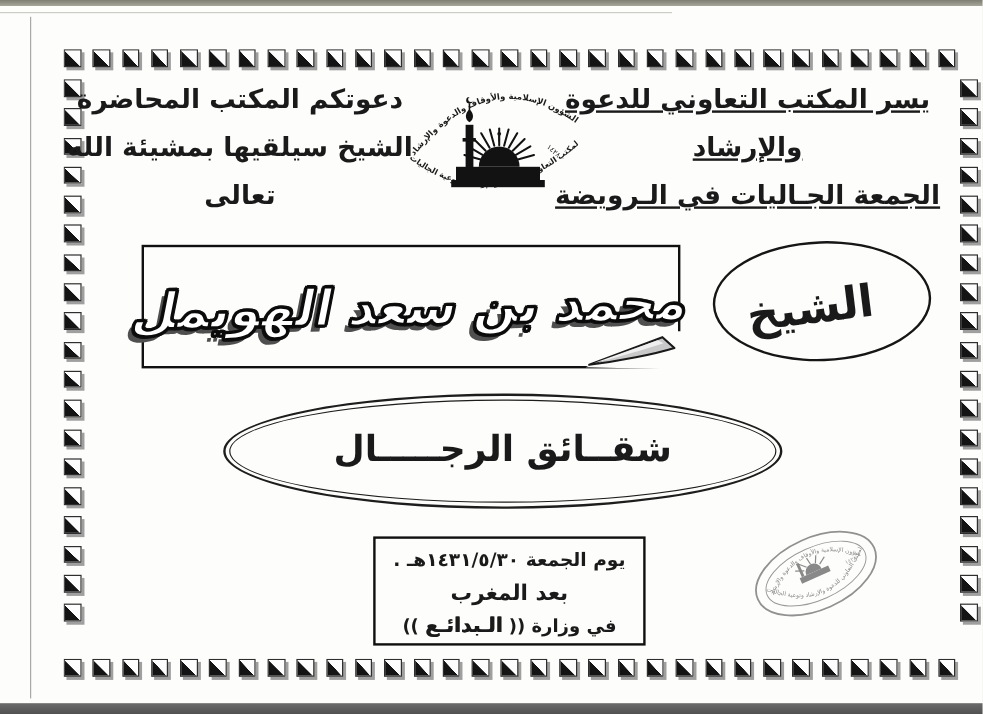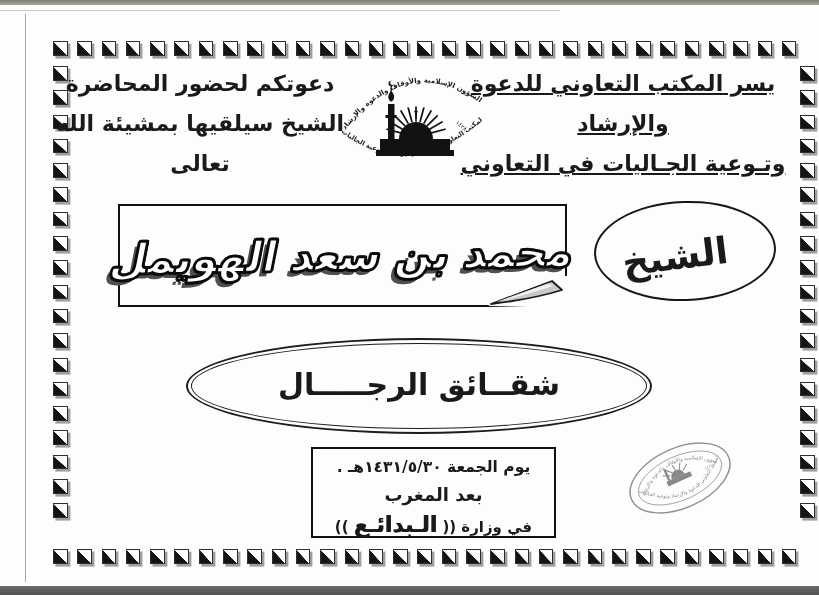--- a/index.html
+++ b/index.html
@@ -36,33 +36,33 @@
   
   .name-plate{position:absolute;left:118px;top:204px;width:445px;height:99px;
               border:2.5px solid #101010;display:flex;align-items:center;justify-content:center;}
   .name-plate .name{direction:rtl;font-size:42px;font-weight:bold;white-space:nowrap;
         transform:skewX(-12deg) rotate(-1deg);color:#fff;
         -webkit-text-stroke:2px #0a0a0a;
         text-shadow:2px 0 #111,-2px 0 #111,0 2px #111,0 -2px #111,
                     1.5px 1.5px #111,-1.5px 1.5px #111,1.5px -1.5px #111,-1.5px -1.5px #111,
                     -4px 5px 0 #4f4f4f;}
   
-  .title-oval{position:absolute;left:186px;top:338px;width:462px;height:92px;
+  .title-oval{position:absolute;left:186px;top:328px;width:462px;height:92px;
               border:2px solid #1d1d1d;border-radius:50%;}
   .title-oval .inner{position:absolute;inset:3px;border:1.6px solid #1d1d1d;border-radius:50%;
               display:flex;align-items:center;justify-content:center;}
   .title-oval .inner span{direction:rtl;font-size:30px;font-weight:bold;padding-bottom:4px;}
   
-  .date-box{position:absolute;left:311px;top:447px;width:245px;height:91px;
+  .date-box{position:absolute;left:311px;top:447px;width:227px;height:91px;
             border:2.5px solid #101010;direction:rtl;text-align:center;
             font-weight:bold;box-sizing:border-box;padding-top:9px;}
   .date-box .l1{font-size:15.5px;}
   .date-box .l2{font-size:18px;margin-top:8px;}
   .date-box .l3{font-size:15px;margin-top:7px;}
-  .date-box .fancy{font-size:22px;letter-spacing:.5px;text-shadow:.6px 0 #1a1a1a;}
+  .date-box .fancy{font-size:17px;letter-spacing:.5px;text-shadow:.6px 0 #1a1a1a;}
   
   .stamp{position:absolute;left:620px;top:424px;width:120px;height:108px;opacity:.9;}
 </style>
 </head>
 <body>
 
 <div class="page">
 
   <div class="scan-band-top"></div>
   <div class="scan-line-top"></div>
@@ -172,25 +172,25 @@
       <span class="tile"></span>
       <span class="tile"></span>
       <span class="tile"></span>
       <span class="tile"></span>
       <span class="tile"></span>
       <span class="tile"></span>
     </div>
 
   <div class="hdr hdr-right">
     <div>يسر المكتب التعاوني للدعوة والإرشاد</div>
-    <div>وتـوعية الجـاليات في التعاوني</div>
+    <div>الجمعة الجـاليات في الـرويضة</div>
   </div>
 
   <div class="hdr hdr-left">
-    <div>دعوتكم لحضور المحاضرة</div>
+    <div>دعوتكم المكتب المحاضرة</div>
     <div>الشيخ سيلقيها بمشيئة الله تعالى</div>
   </div>
 
   <svg class="logo" viewBox="0 0 156 122">
     <defs>
       <path id="lg-arc-top" d="M 12,78 Q 74,0 146,50"></path>
       <path id="lg-arc-bot" d="M 8,80 Q 76,132 150,68"></path>
     </defs>
     <text font-size="7" font-weight="bold" fill="#191919">
       <textPath href="#lg-arc-top">وزارة الشؤون الإسلامية والأوقاف والدعوة والإرشاد</textPath>

